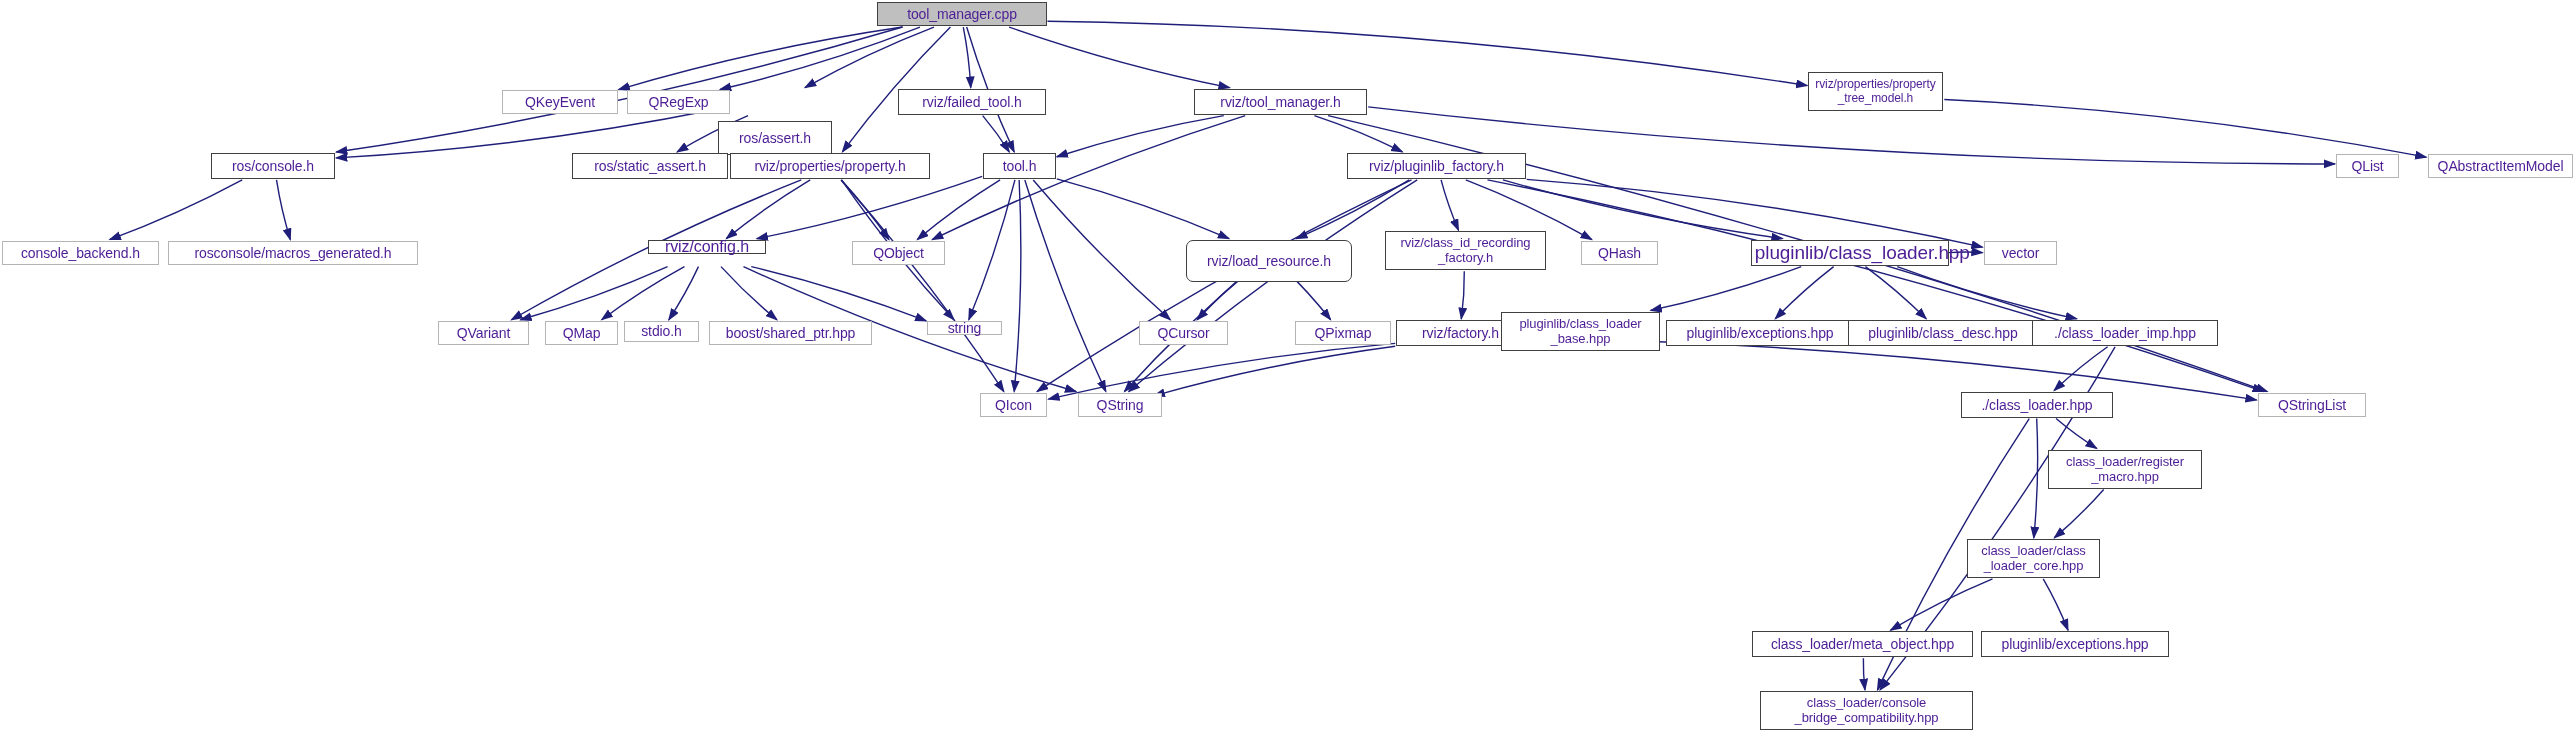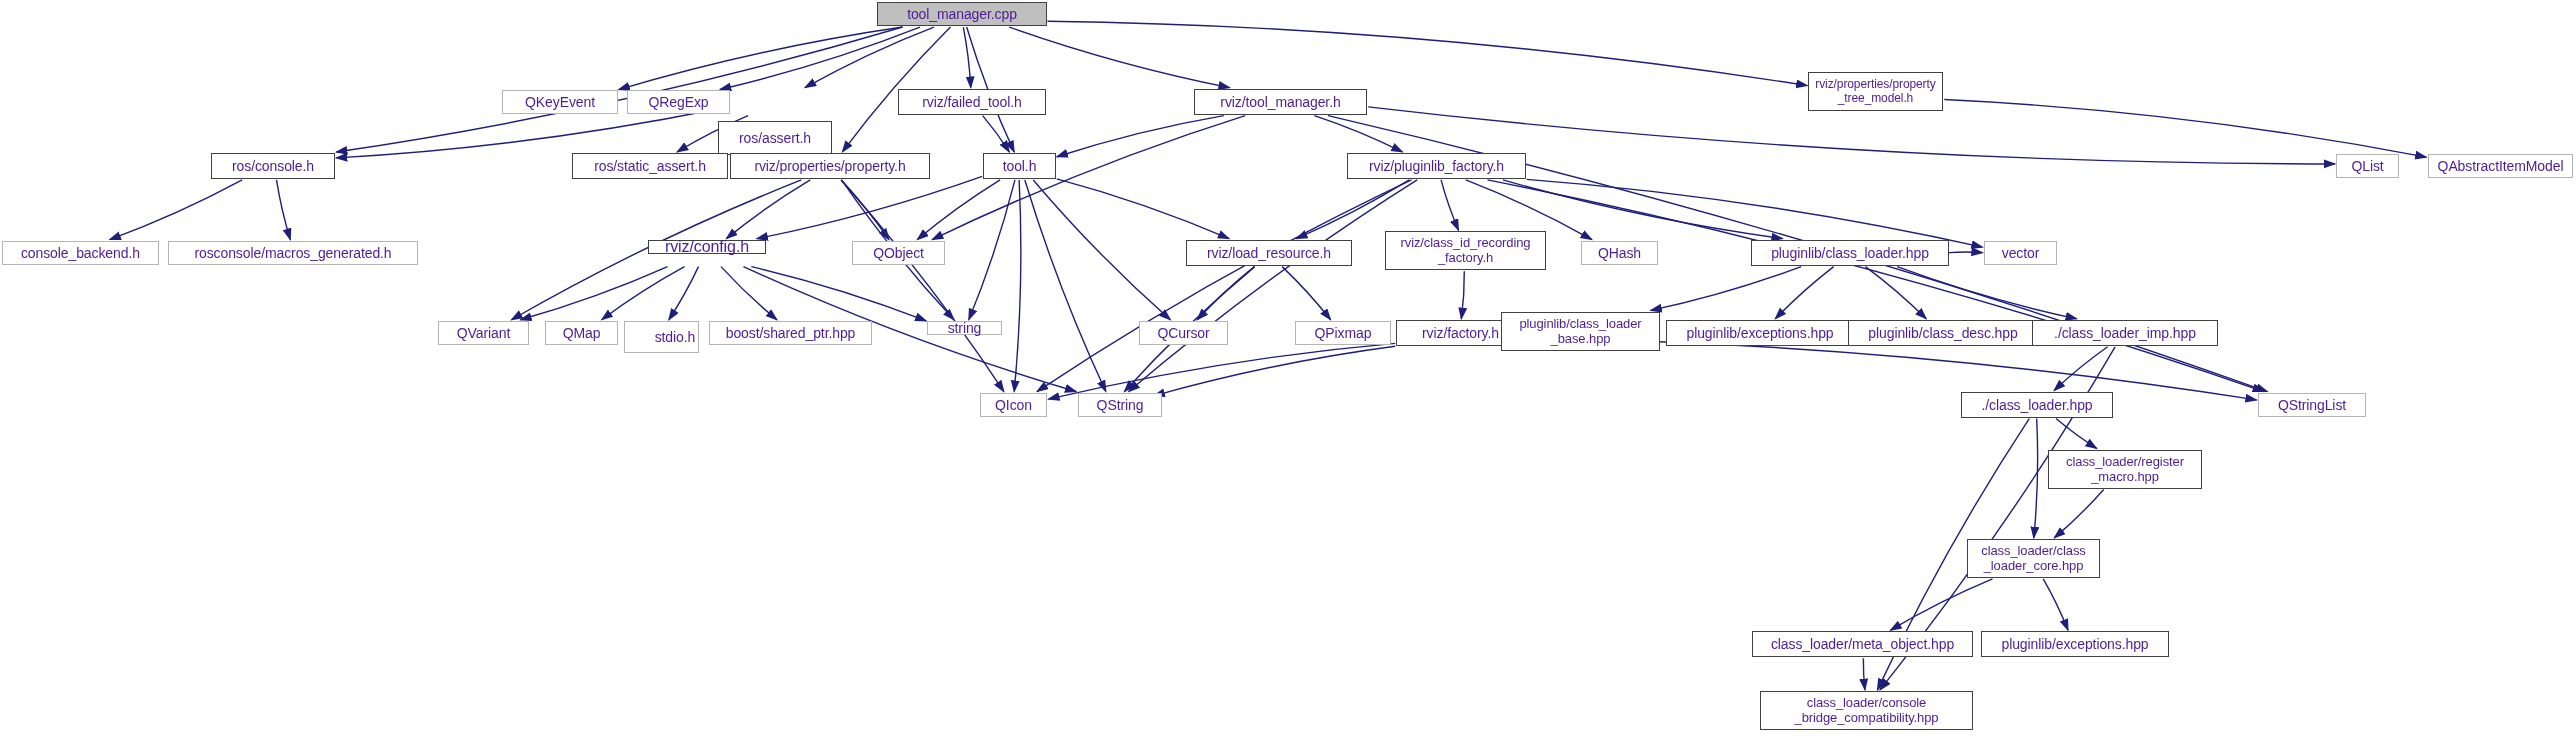--- a/index.html
+++ b/index.html
@@ -157,29 +157,29 @@
       <div class="node doc" style="left: 572px; top: 153px; width: 156px; height: 26px; font-size: 14px;"><span class="node-label">ros/static_assert.h</span></div>
       <div class="node doc" style="left: 730px; top: 153px; width: 200px; height: 26px; font-size: 14px;"><span class="node-label">rviz/properties/property.h</span></div>
       <div class="node doc" style="left: 983px; top: 153px; width: 73px; height: 26px; font-size: 14px;"><span class="node-label">tool.h</span></div>
       <div class="node doc" style="left: 1347px; top: 153px; width: 179px; height: 26px; font-size: 14px;"><span class="node-label">rviz/pluginlib_factory.h</span></div>
       <div class="node plain" style="left: 2336px; top: 154px; width: 63px; height: 24px; font-size: 14px;"><span class="node-label">QList</span></div>
       <div class="node plain" style="left: 2428px; top: 154px; width: 145px; height: 24px; font-size: 14px;"><span class="node-label">QAbstractItemModel</span></div>
       <div class="node plain" style="left: 1.9px; top: 241px; width: 157px; height: 24px; font-size: 14px;"><span class="node-label">console_backend.h</span></div>
       <div class="node plain" style="left: 168px; top: 241px; width: 250px; height: 24px; font-size: 14px;"><span class="node-label">rosconsole/macros_generated.h</span></div>
       <div class="node doc" style="left: 648px; top: 240px; width: 118px; height: 14px; font-size: 16px;"><span class="node-label">rviz/config.h</span></div>
       <div class="node plain" style="left: 852px; top: 241px; width: 93px; height: 24px; font-size: 14px;"><span class="node-label">QObject</span></div>
-      <div class="node doc" style="left: 1186px; top: 240px; width: 166px; height: 26px; font-size: 14px;"><span class="node-label">rviz/load_resource.h</span></div>
+      <div class="node doc" style="left: 1186px; top: 240px; width: 166px; height: 42px; font-size: 14px; border-radius: 7px;"><span class="node-label">rviz/load_resource.h</span></div>
       <div class="node doc" style="left: 1385px; top: 231px; width: 161px; height: 39px; font-size: 13px;"><span class="node-label">rviz/class_id_recording
 _factory.h</span></div>
       <div class="node plain" style="left: 1581px; top: 241px; width: 77px; height: 24px; font-size: 14px;"><span class="node-label">QHash</span></div>
-      <div class="node doc" style="left: 1751px; top: 240px; width: 198px; height: 26px; font-size: 14px;"><span class="node-label">pluginlib/class_loader.hpp</span></div>
+      <div class="node doc" style="left: 1751px; top: 240px; width: 198px; height: 26px; font-size: 19px;"><span class="node-label">pluginlib/class_loader.hpp</span></div>
       <div class="node plain" style="left: 1984px; top: 241px; width: 73px; height: 24px; font-size: 14px;"><span class="node-label">vector</span></div>
       <div class="node plain" style="left: 438px; top: 321px; width: 91px; height: 24px; font-size: 14px;"><span class="node-label">QVariant</span></div>
       <div class="node plain" style="left: 545px; top: 321px; width: 73px; height: 24px; font-size: 14px;"><span class="node-label">QMap</span></div>
-      <div class="node plain" style="left: 624px; top: 321px; width: 75px; height: 32px; font-size: 14px; text-align: right;"><span class="node-label">stdio.h</span></div>
+      <div class="node plain" style="left: 624px; top: 321px; width: 75px; height: 21px; font-size: 14px;"><span class="node-label">stdio.h</span></div>
       <div class="node plain" style="left: 709px; top: 321px; width: 163px; height: 24px; font-size: 14px;"><span class="node-label">boost/shared_ptr.hpp</span></div>
       <div class="node plain" style="left: 927px; top: 321px; width: 75px; height: 14px; font-size: 14px;"><span class="node-label">string</span></div>
       <div class="node plain" style="left: 1139px; top: 321px; width: 89px; height: 24px; font-size: 14px;"><span class="node-label">QCursor</span></div>
       <div class="node plain" style="left: 1295px; top: 321px; width: 96px; height: 24px; font-size: 14px;"><span class="node-label">QPixmap</span></div>
       <div class="node doc" style="left: 1396px; top: 320px; width: 129px; height: 26px; font-size: 14px;"><span class="node-label">rviz/factory.h</span></div>
       <div class="node doc" style="left: 1501px; top: 312px; width: 159px; height: 39px; font-size: 13px;"><span class="node-label">pluginlib/class_loader
 _base.hpp</span></div>
       <div class="node doc" style="left: 1666px; top: 320px; width: 188px; height: 26px; font-size: 14px;"><span class="node-label">pluginlib/exceptions.hpp</span></div>
       <div class="node doc" style="left: 1848px; top: 320px; width: 190px; height: 26px; font-size: 14px;"><span class="node-label">pluginlib/class_desc.hpp</span></div>
       <div class="node doc" style="left: 2032px; top: 320px; width: 186px; height: 26px; font-size: 14px;"><span class="node-label">./class_loader_imp.hpp</span></div>

